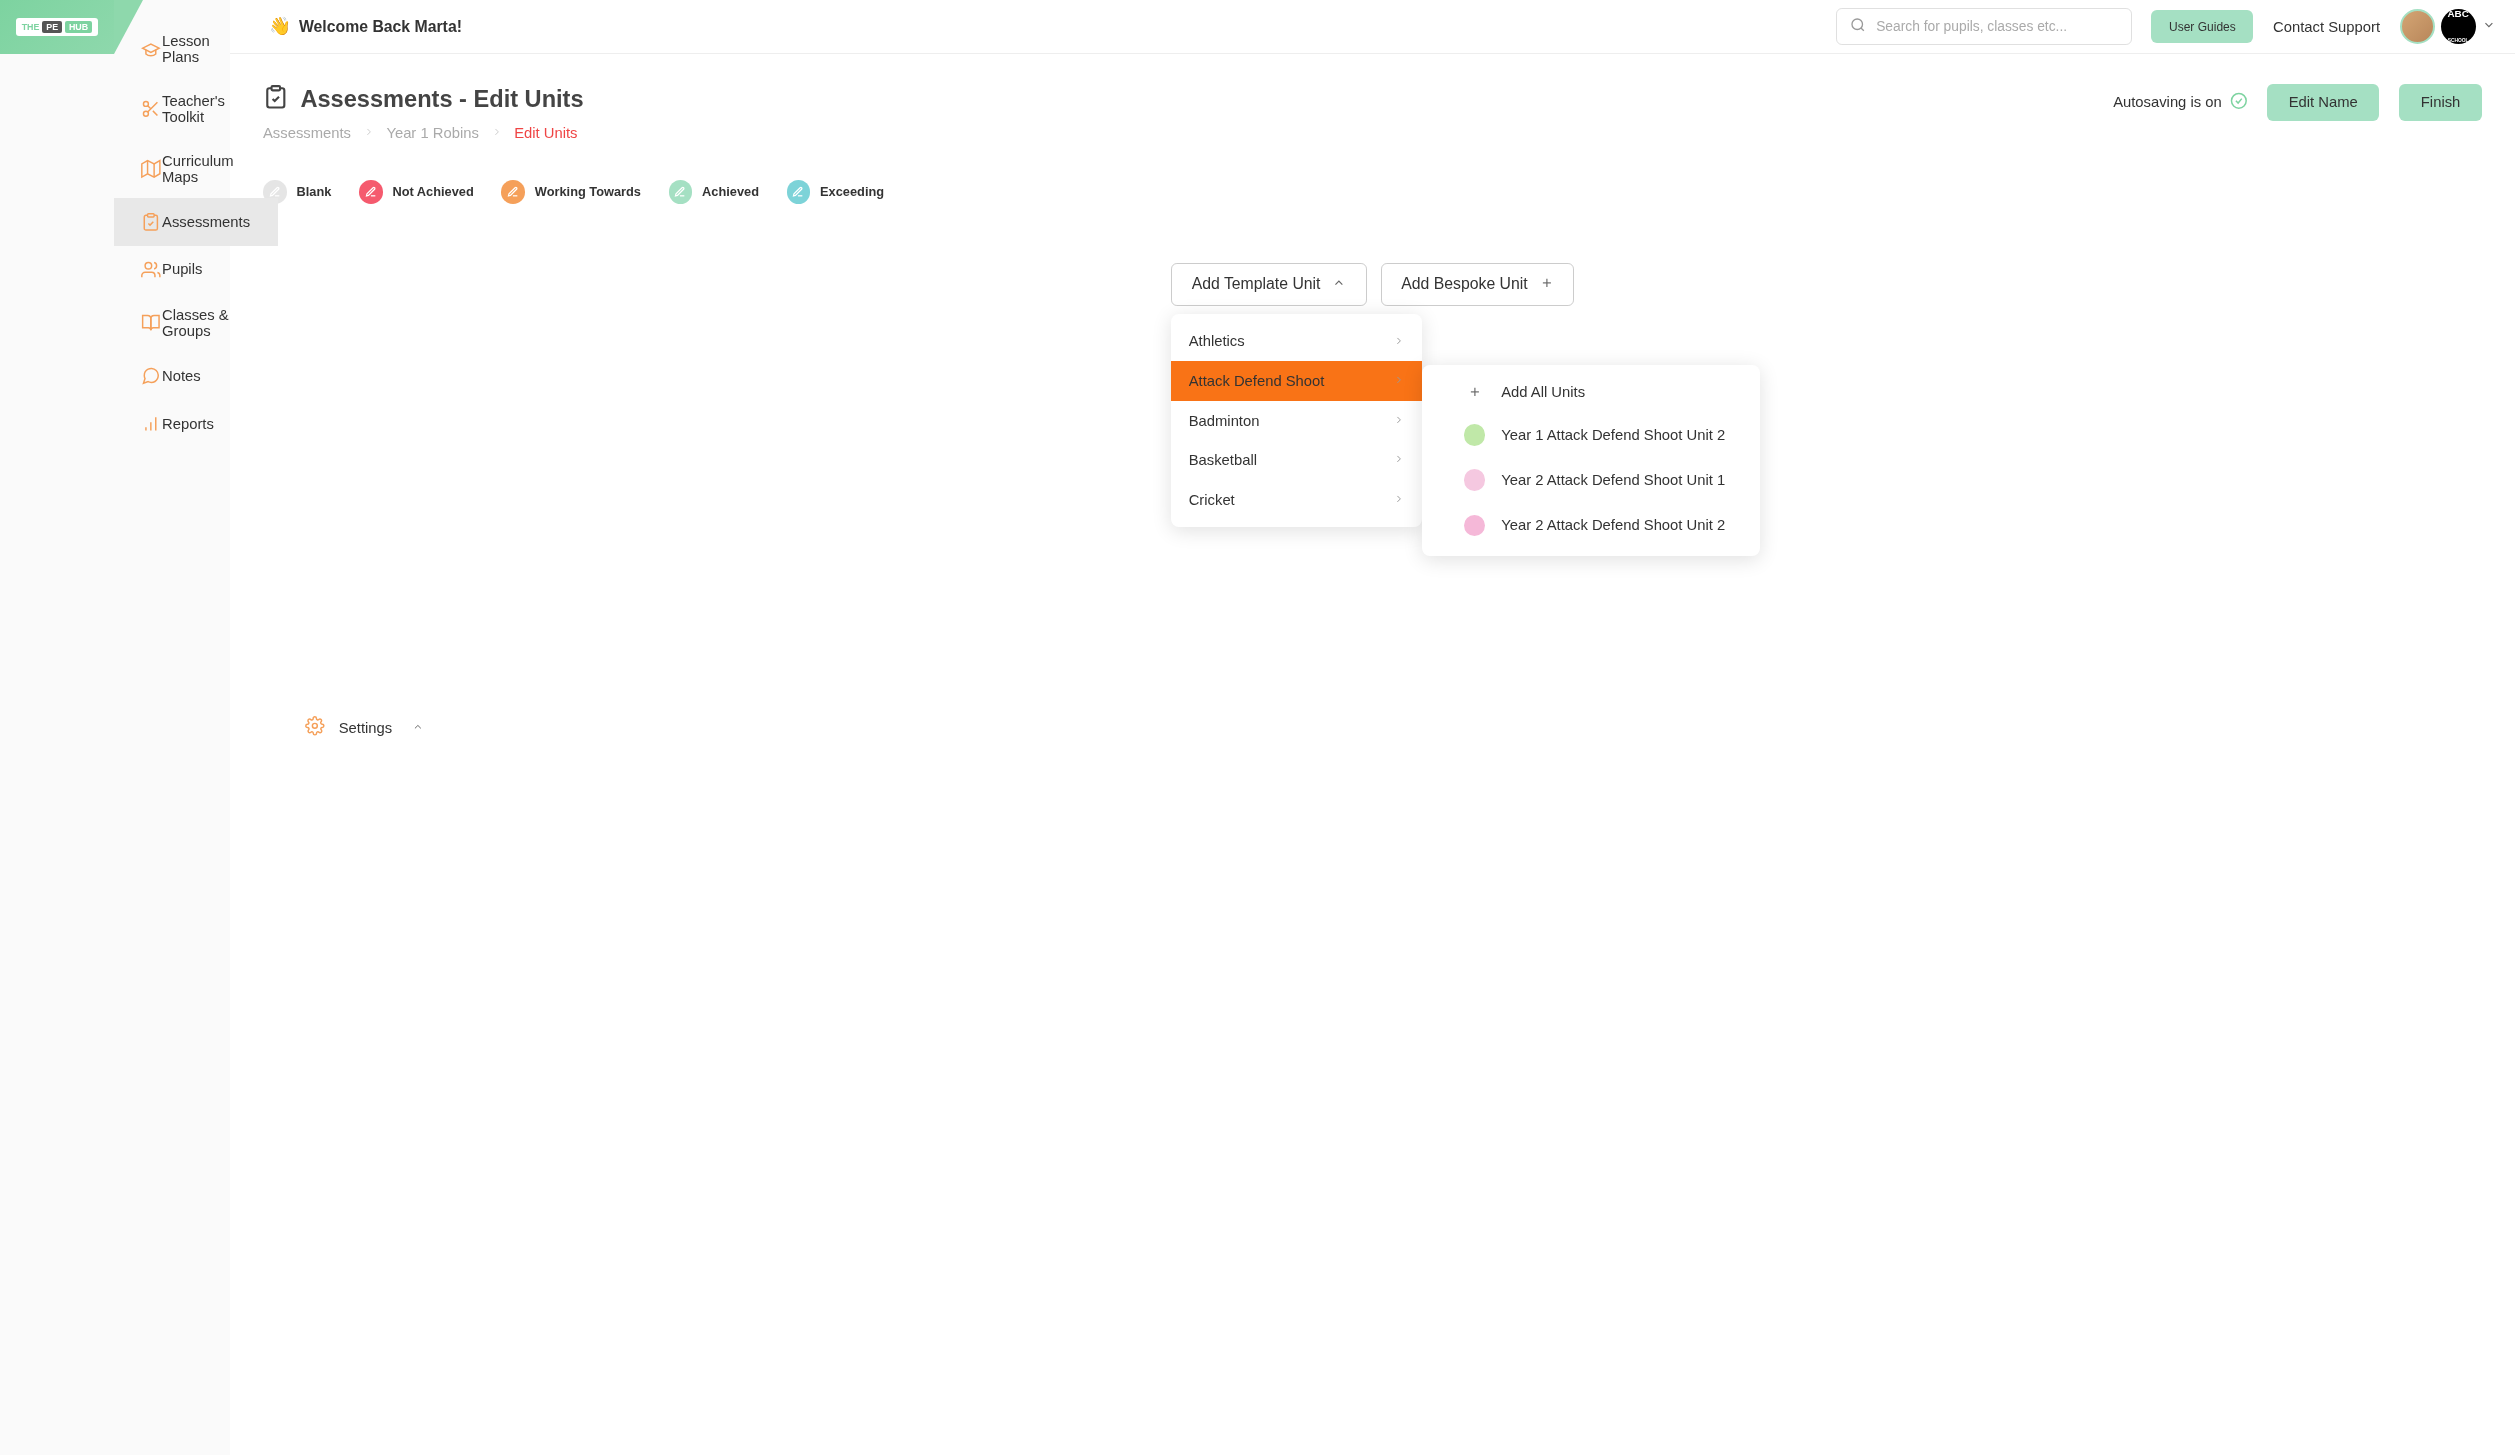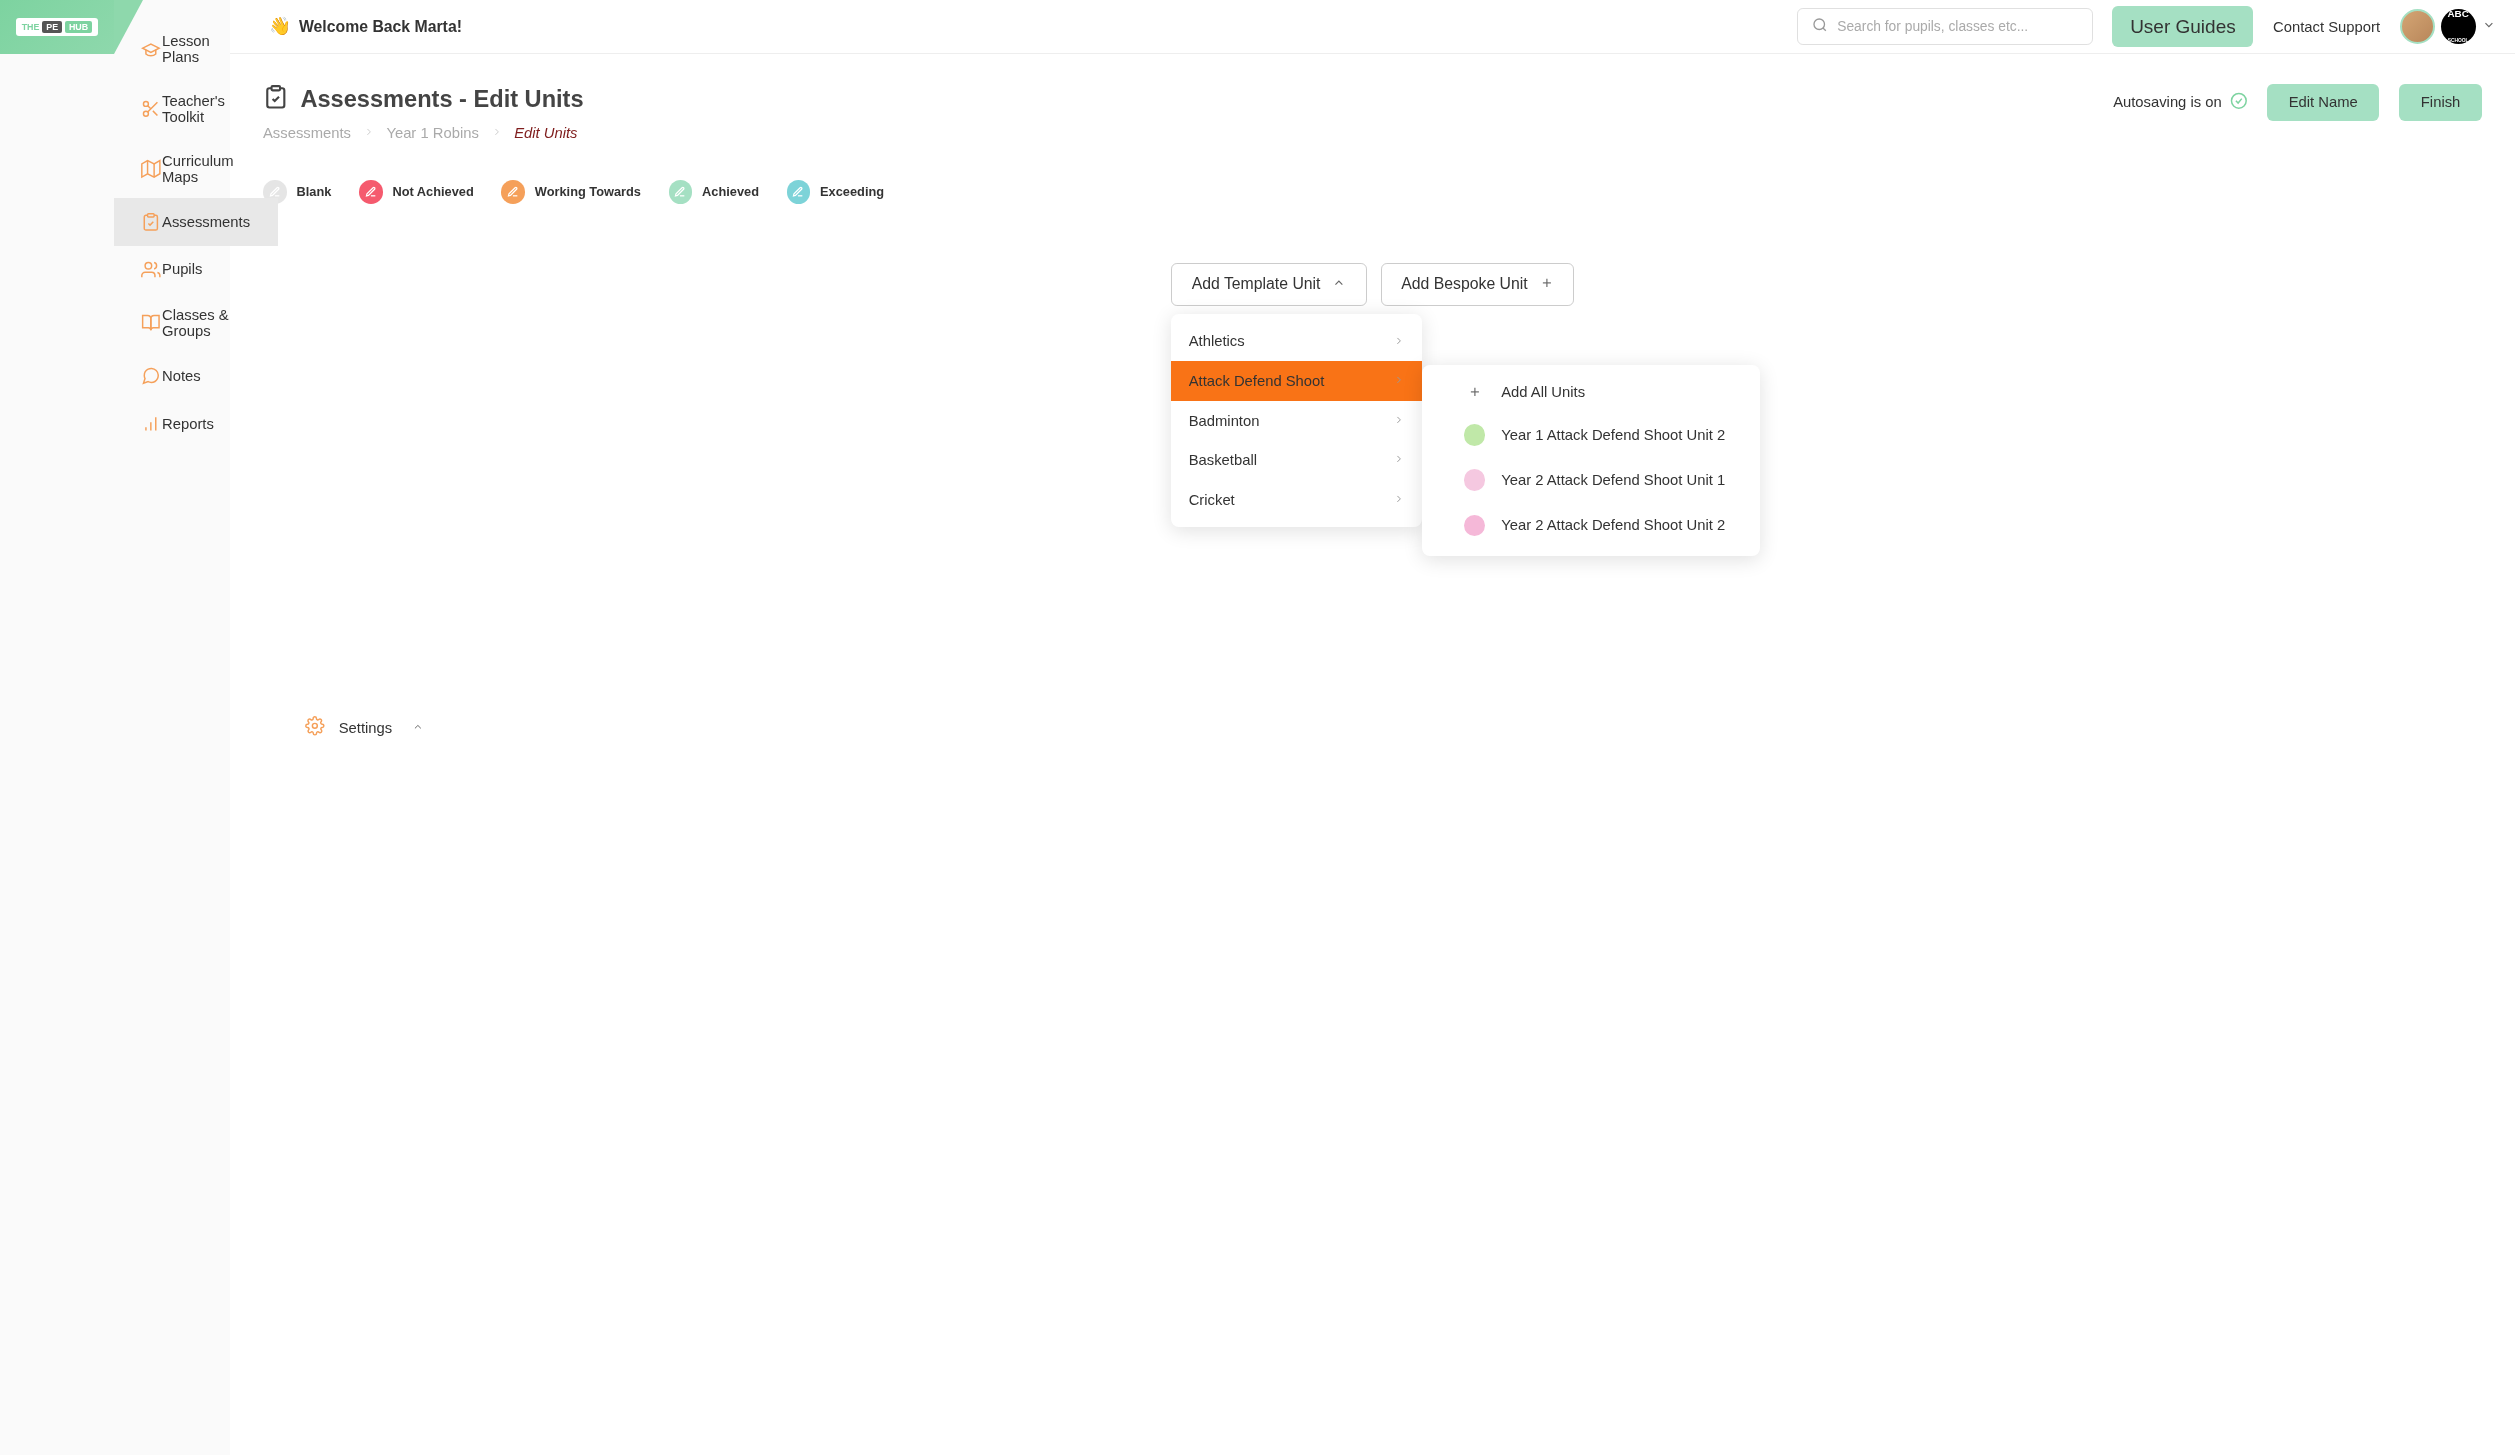--- a/index.html
+++ b/index.html
@@ -27,36 +27,36 @@
 
 
 .main { flex: 1; display: flex; flex-direction: column; }
 .topbar { height: 54px; display: flex; align-items: center; padding: 0 19.7px 0 39px; gap: 19.7px; border-bottom: 1px solid #eee; }
 .welcome { font-size: 15.8px; font-weight: 600; display: flex; align-items: center; gap: 7.9px; }
 .wave-emoji { font-size: 17.7px; }
 .search-box { margin-left: auto; display: flex; align-items: center; background: #fff; border: 1px solid #e0e0e0; border-radius: 5.9px; padding: 7.9px 13.8px; width: 296px; gap: 9.9px; }
 .search-box svg { width: 15.8px; height: 15.8px; stroke: #999; fill: none; stroke-width: 2; }
 .search-box input { border: none; outline: none; font-size: 13.8px; flex: 1; color: #333; }
 .search-box input::placeholder { color: #aaa; }
-.user-guides-btn { background: #a5e0c3; color: #333; padding: 9.9px 17.7px; border-radius: 5.9px; font-size: 19px; font-weight: 500; cursor: pointer; border: none; }
+.user-guides-btn { background: #a5e0c3; color: #333; padding: 9.9px 17.7px; border-radius: 5.9px; font-size: 12px; font-weight: 500; cursor: pointer; border: none; }
 .contact-link { font-size: 14.8px; color: #333; cursor: pointer; font-weight: 500; }
 .profile-area { display: flex; align-items: center; gap: 5.9px; cursor: pointer; }
 .avatar { width: 35px; height: 35px; border-radius: 50%; background: linear-gradient(135deg,#d4a574,#b8865a); border: 2px solid #a5e0c3; }
 .school-badge { width: 35px; height: 35px; border-radius: 50%; background: #000; color: #fff; display: flex; align-items: center; justify-content: space-between; font-size: 7.9px; font-weight: bold; flex-direction: column; line-height: 1; }
 .school-badge .abc { font-size: 9.9px; }
 
 
 .content { padding: 29.6px 33px; }
 .page-header { display: flex; align-items: flex-start; justify-content: space-between; }
 .page-title-area { display: flex; flex-direction: column; gap: 9.9px; }
 .page-title { display: flex; align-items: center; gap: 11.8px; font-size: 23.6px; font-weight: 600; color: #444; }
 .page-title svg { width: 25.6px; height: 25.6px; stroke: #444; fill: none; stroke-width: 2; }
 .breadcrumb { display: flex; align-items: center; gap: 11.8px; font-size: 14.8px; color: #aaa; }
 .breadcrumb .sep svg { width: 11.8px; height: 11.8px; stroke: #ccc; fill: none; stroke-width: 2; }
-.breadcrumb .current { color: #7f1d1d; font-style: italic; }
+.breadcrumb .current { color: #ef4444; }
 
 .header-actions { display: flex; align-items: center; gap: 19.7px; }
 .autosave { display: flex; align-items: center; gap: 7.9px; font-size: 14.8px; color: #333; }
 .autosave svg { width: 17.7px; height: 17.7px; stroke: #7dd3a0; fill: none; stroke-width: 2; }
 .btn-green { background: #a5e0c3; color: #333; padding: 10.8px 21.7px; border-radius: 5.9px; font-size: 14.8px; font-weight: 500; border: none; cursor: pointer; }
 
 
 .legend { display: flex; gap: 27.6px; margin-top: 39px; }
 .legend-item { display: flex; align-items: center; gap: 9.9px; font-size: 12.8px; font-weight: 600; color: #333; }
 .legend-dot { width: 23.6px; height: 23.6px; border-radius: 50%; display: flex; align-items: center; justify-content: center; }

